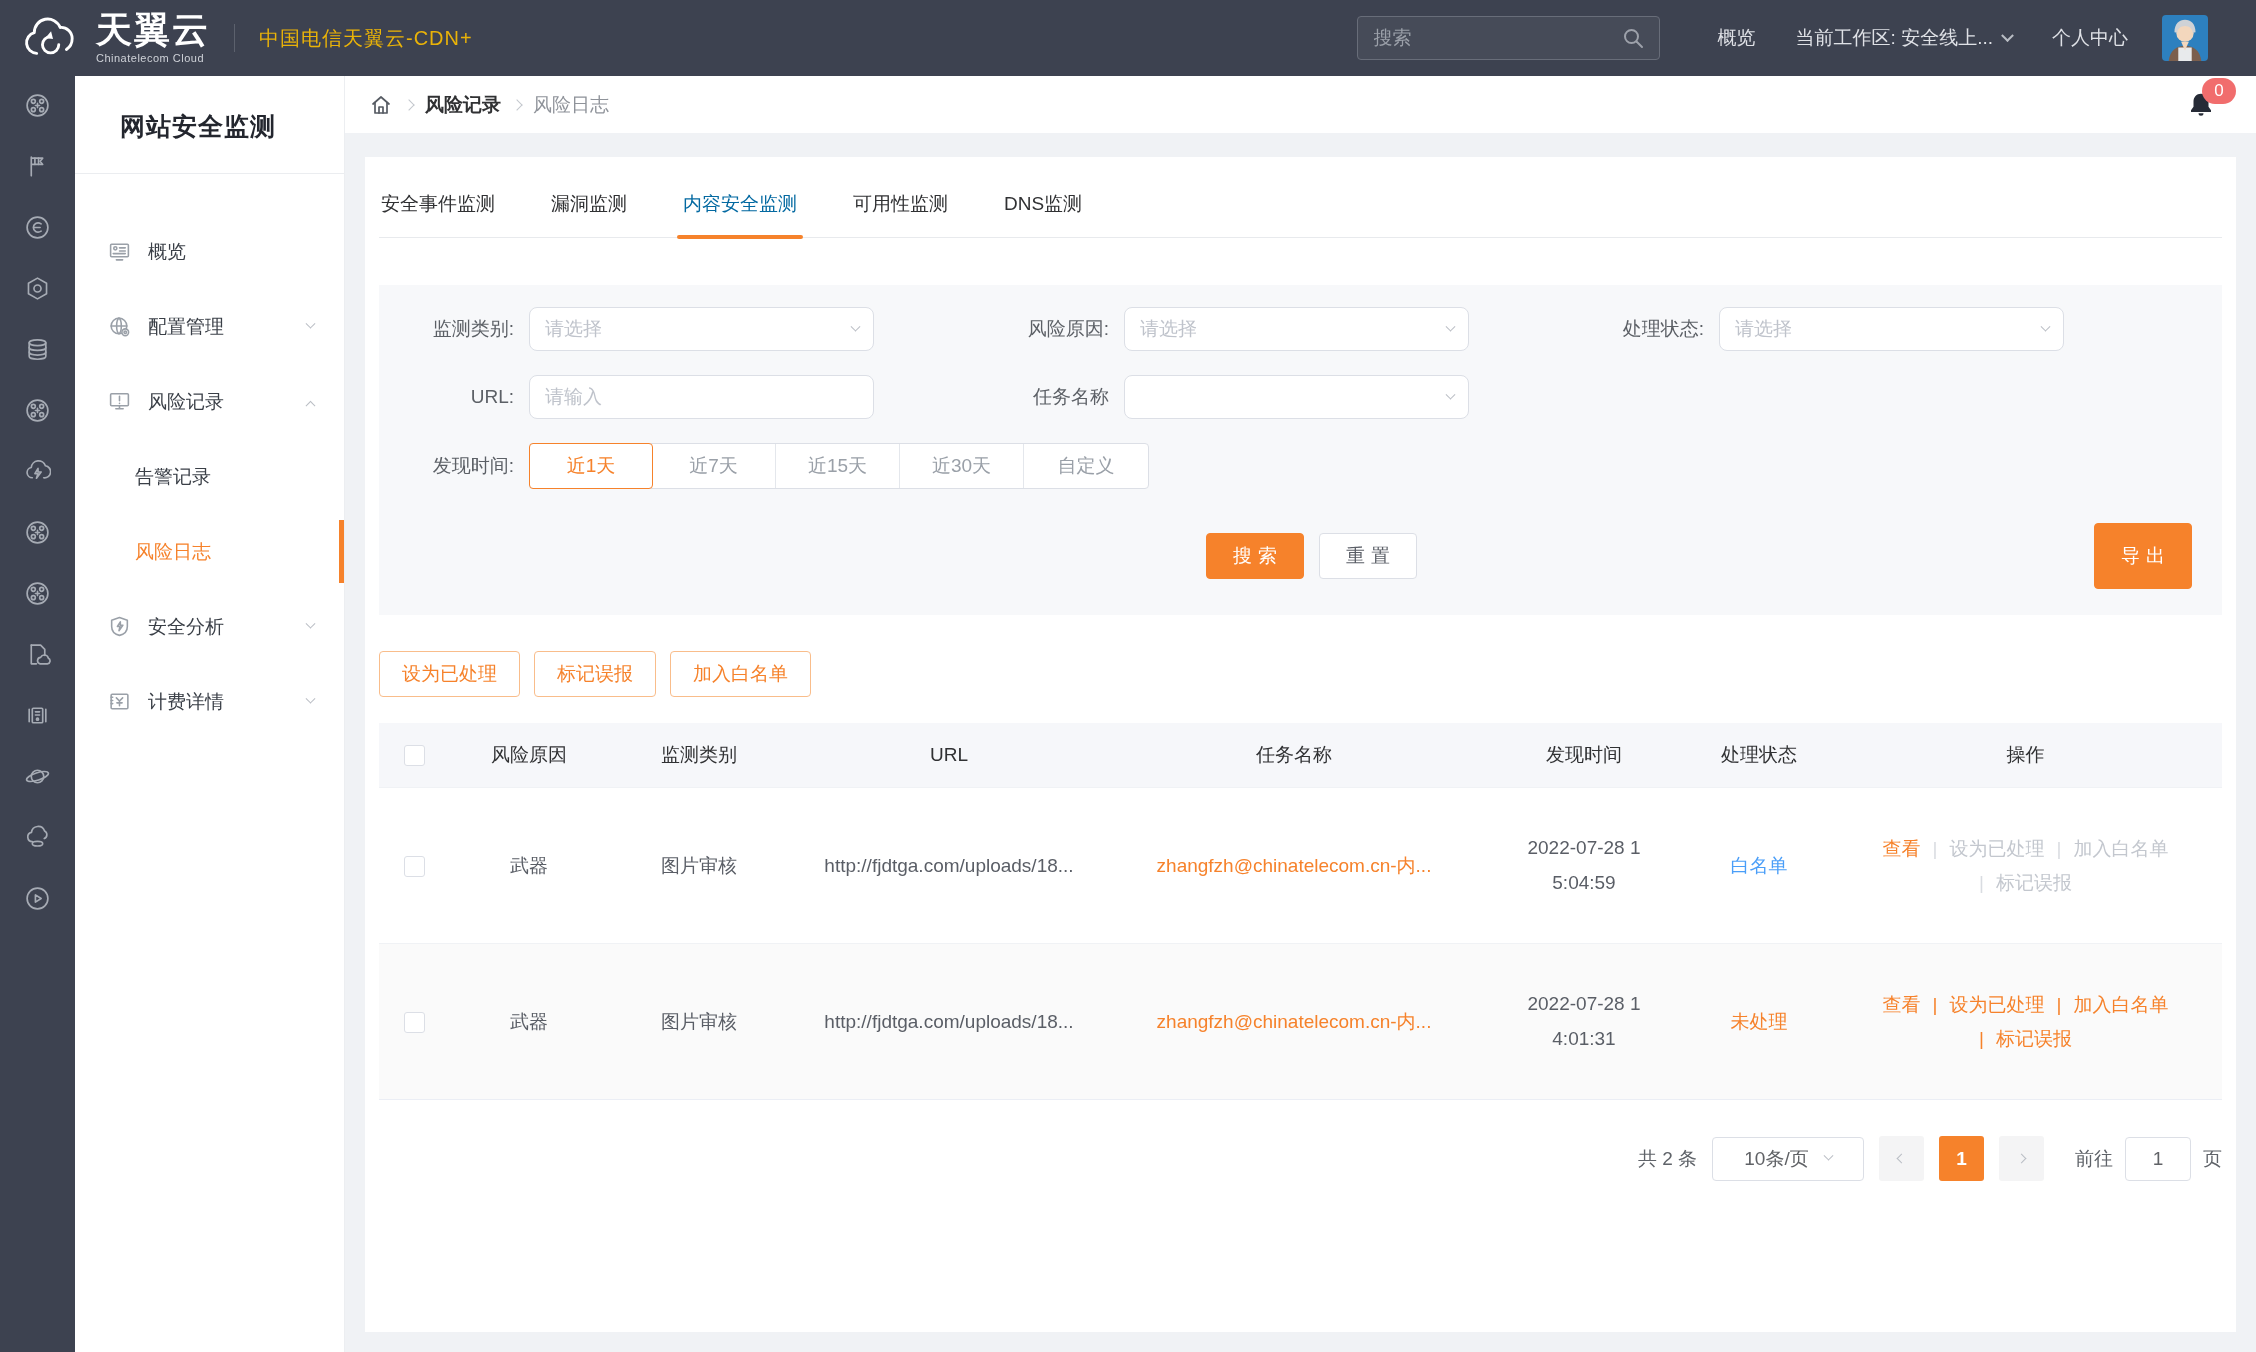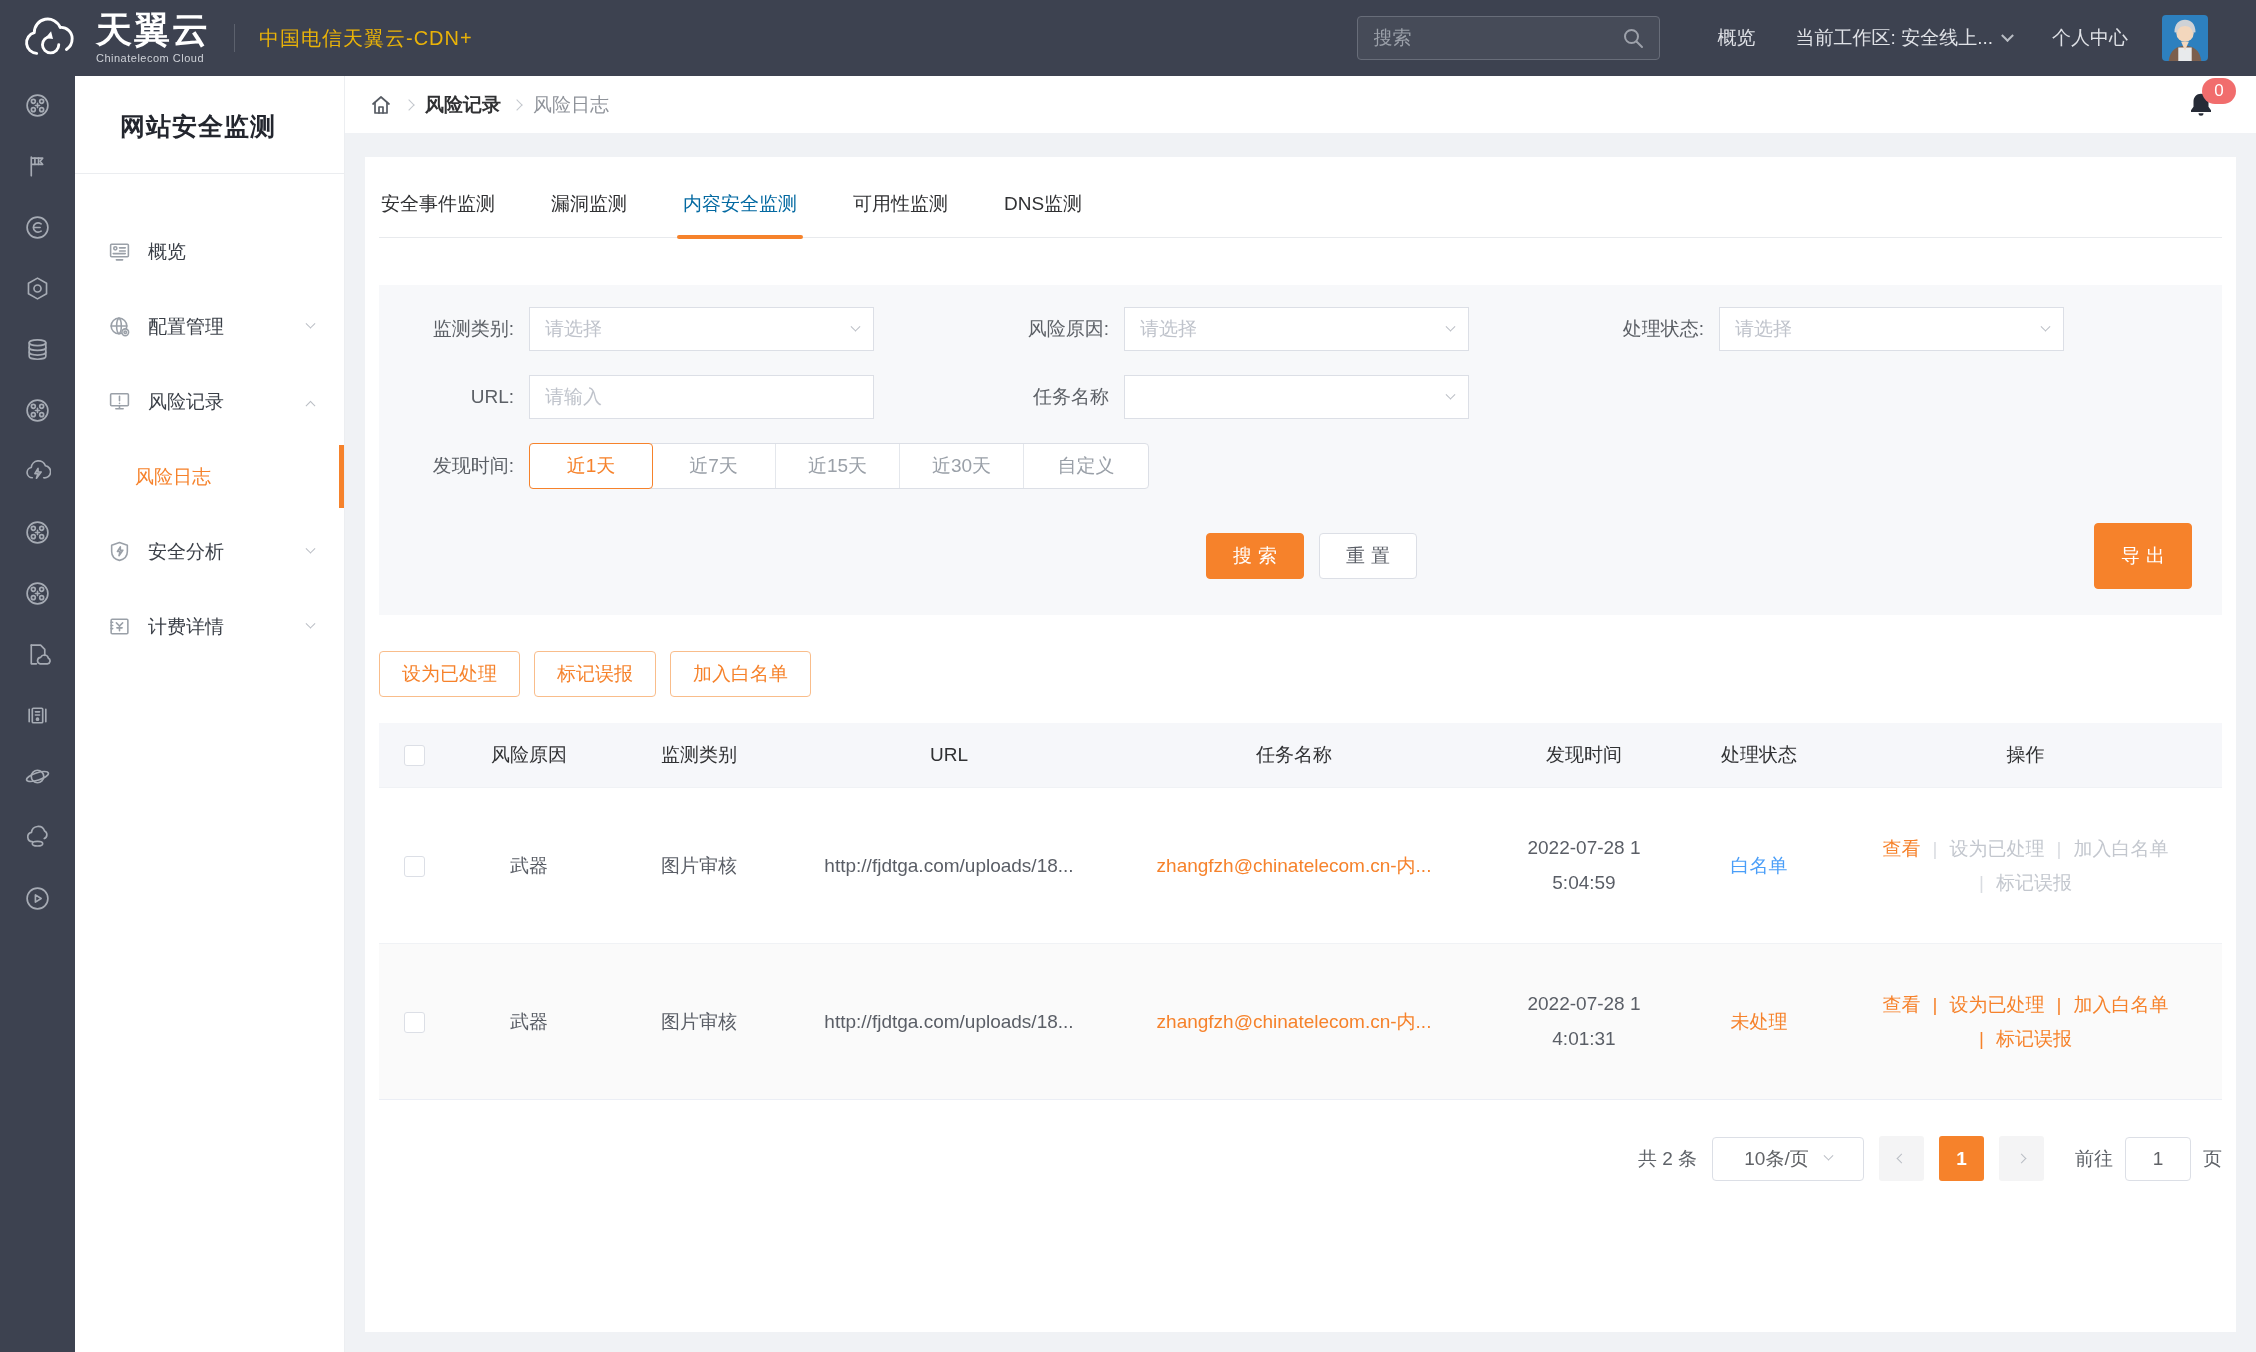--- a/index.html
+++ b/index.html
@@ -61,21 +61,21 @@
   .tabs { display:flex; gap:56px; border-bottom:1px solid #e8eaed; padding-left:2px; }
   .tab { padding-bottom:20px; cursor:pointer; color:#303133; position:relative; white-space:nowrap; }
   .tab.active { color:#0369a1; }
   .tab.active::after { content:""; position:absolute; left:-6px; right:-6px; bottom:-2px; height:4px; background:#f6822b; border-radius:2px; }
 
   
   .fpanel { margin-top:47px; background:#f7f8fa; padding:22px 0 26px 0; }
   .frow { display:flex; align-items:center; margin-bottom:24px; }
   .flabel { width:135px; text-align:right; color:#5c6066; flex:none; }
   .fctrl { width:345px; margin-left:15px; margin-right:100px; flex:none; }
-  .select, .tinput { height:44px; background:#fff; border:1px solid #dcdfe6; border-radius:0; display:flex; align-items:center; padding:0 14px 0 15px; cursor:pointer; }
+  .select, .tinput { height:44px; background:#fff; border:1px solid #dcdfe6; border-radius:8px; display:flex; align-items:center; padding:0 14px 0 15px; cursor:pointer; }
   .select .ph, .tinput input::placeholder { color:#bfc3cb; }
   .select .ph { flex:1; }
   .tinput input { flex:1; border:none; outline:none; font-size:19px; font-family:inherit; color:#5c6066; background:transparent; }
   .seg { display:flex; height:46px; background:#fff; border:1px solid #dcdfe6; border-radius:4px; width:max-content; }
   .seg .opt { min-width:124px; padding:0 18px; display:flex; align-items:center; justify-content:center; color:#9aa0a8; border-right:1px solid #e4e7ec; cursor:pointer; white-space:nowrap; }
   .seg .opt:last-child { border-right:none; }
   .seg .opt.active { color:#f6822b; border:1px solid #f6822b; border-radius:4px; margin:-1px; background:#fff; z-index:1; }
   .btnrow { display:flex; align-items:center; margin-top:34px; padding-left:827px; padding-right:30px; }
   .btn { height:46px; border-radius:4px; display:flex; align-items:center; justify-content:center; cursor:pointer; letter-spacing:6px; padding:0 20px 0 26px; white-space:nowrap; }
   .btn.primary { background:#f6822b; color:#fff; border:1px solid #f6822b; }
@@ -258,20 +258,23 @@
         <i class="chev sm"></i>
       </div>
       <div class="sb-item">
         <svg viewBox="0 0 22 22">
             <rect x="2.5" y="3.5" width="17" height="11.5" rx="1"></rect>
             <path d="M11 6v4.2M11 12.6v.2M11 15v3M7.5 18h7"></path>
           </svg>
         <span class="lbl">风险记录</span>
         <i class="chev sm up"></i>
       </div>
+      <div class="sb-sub">
+        <span>告警记录</span>
+      </div>
       <div class="sb-sub active">
         <span>风险日志</span>
         <span class="bar"></span>
       </div>
       <div class="sb-item">
         <svg viewBox="0 0 22 22">
             <path d="M11 2.5l7.5 2.5v6c0 4.5-3 7.5-7.5 8.5-4.5-1-7.5-4-7.5-8.5v-6z"></path>
             <path d="M11.8 6.5l-2.8 4.5h2.5l-1 4 3.7-5.2h-2.4z"></path>
           </svg>
         <span class="lbl">安全分析</span>

